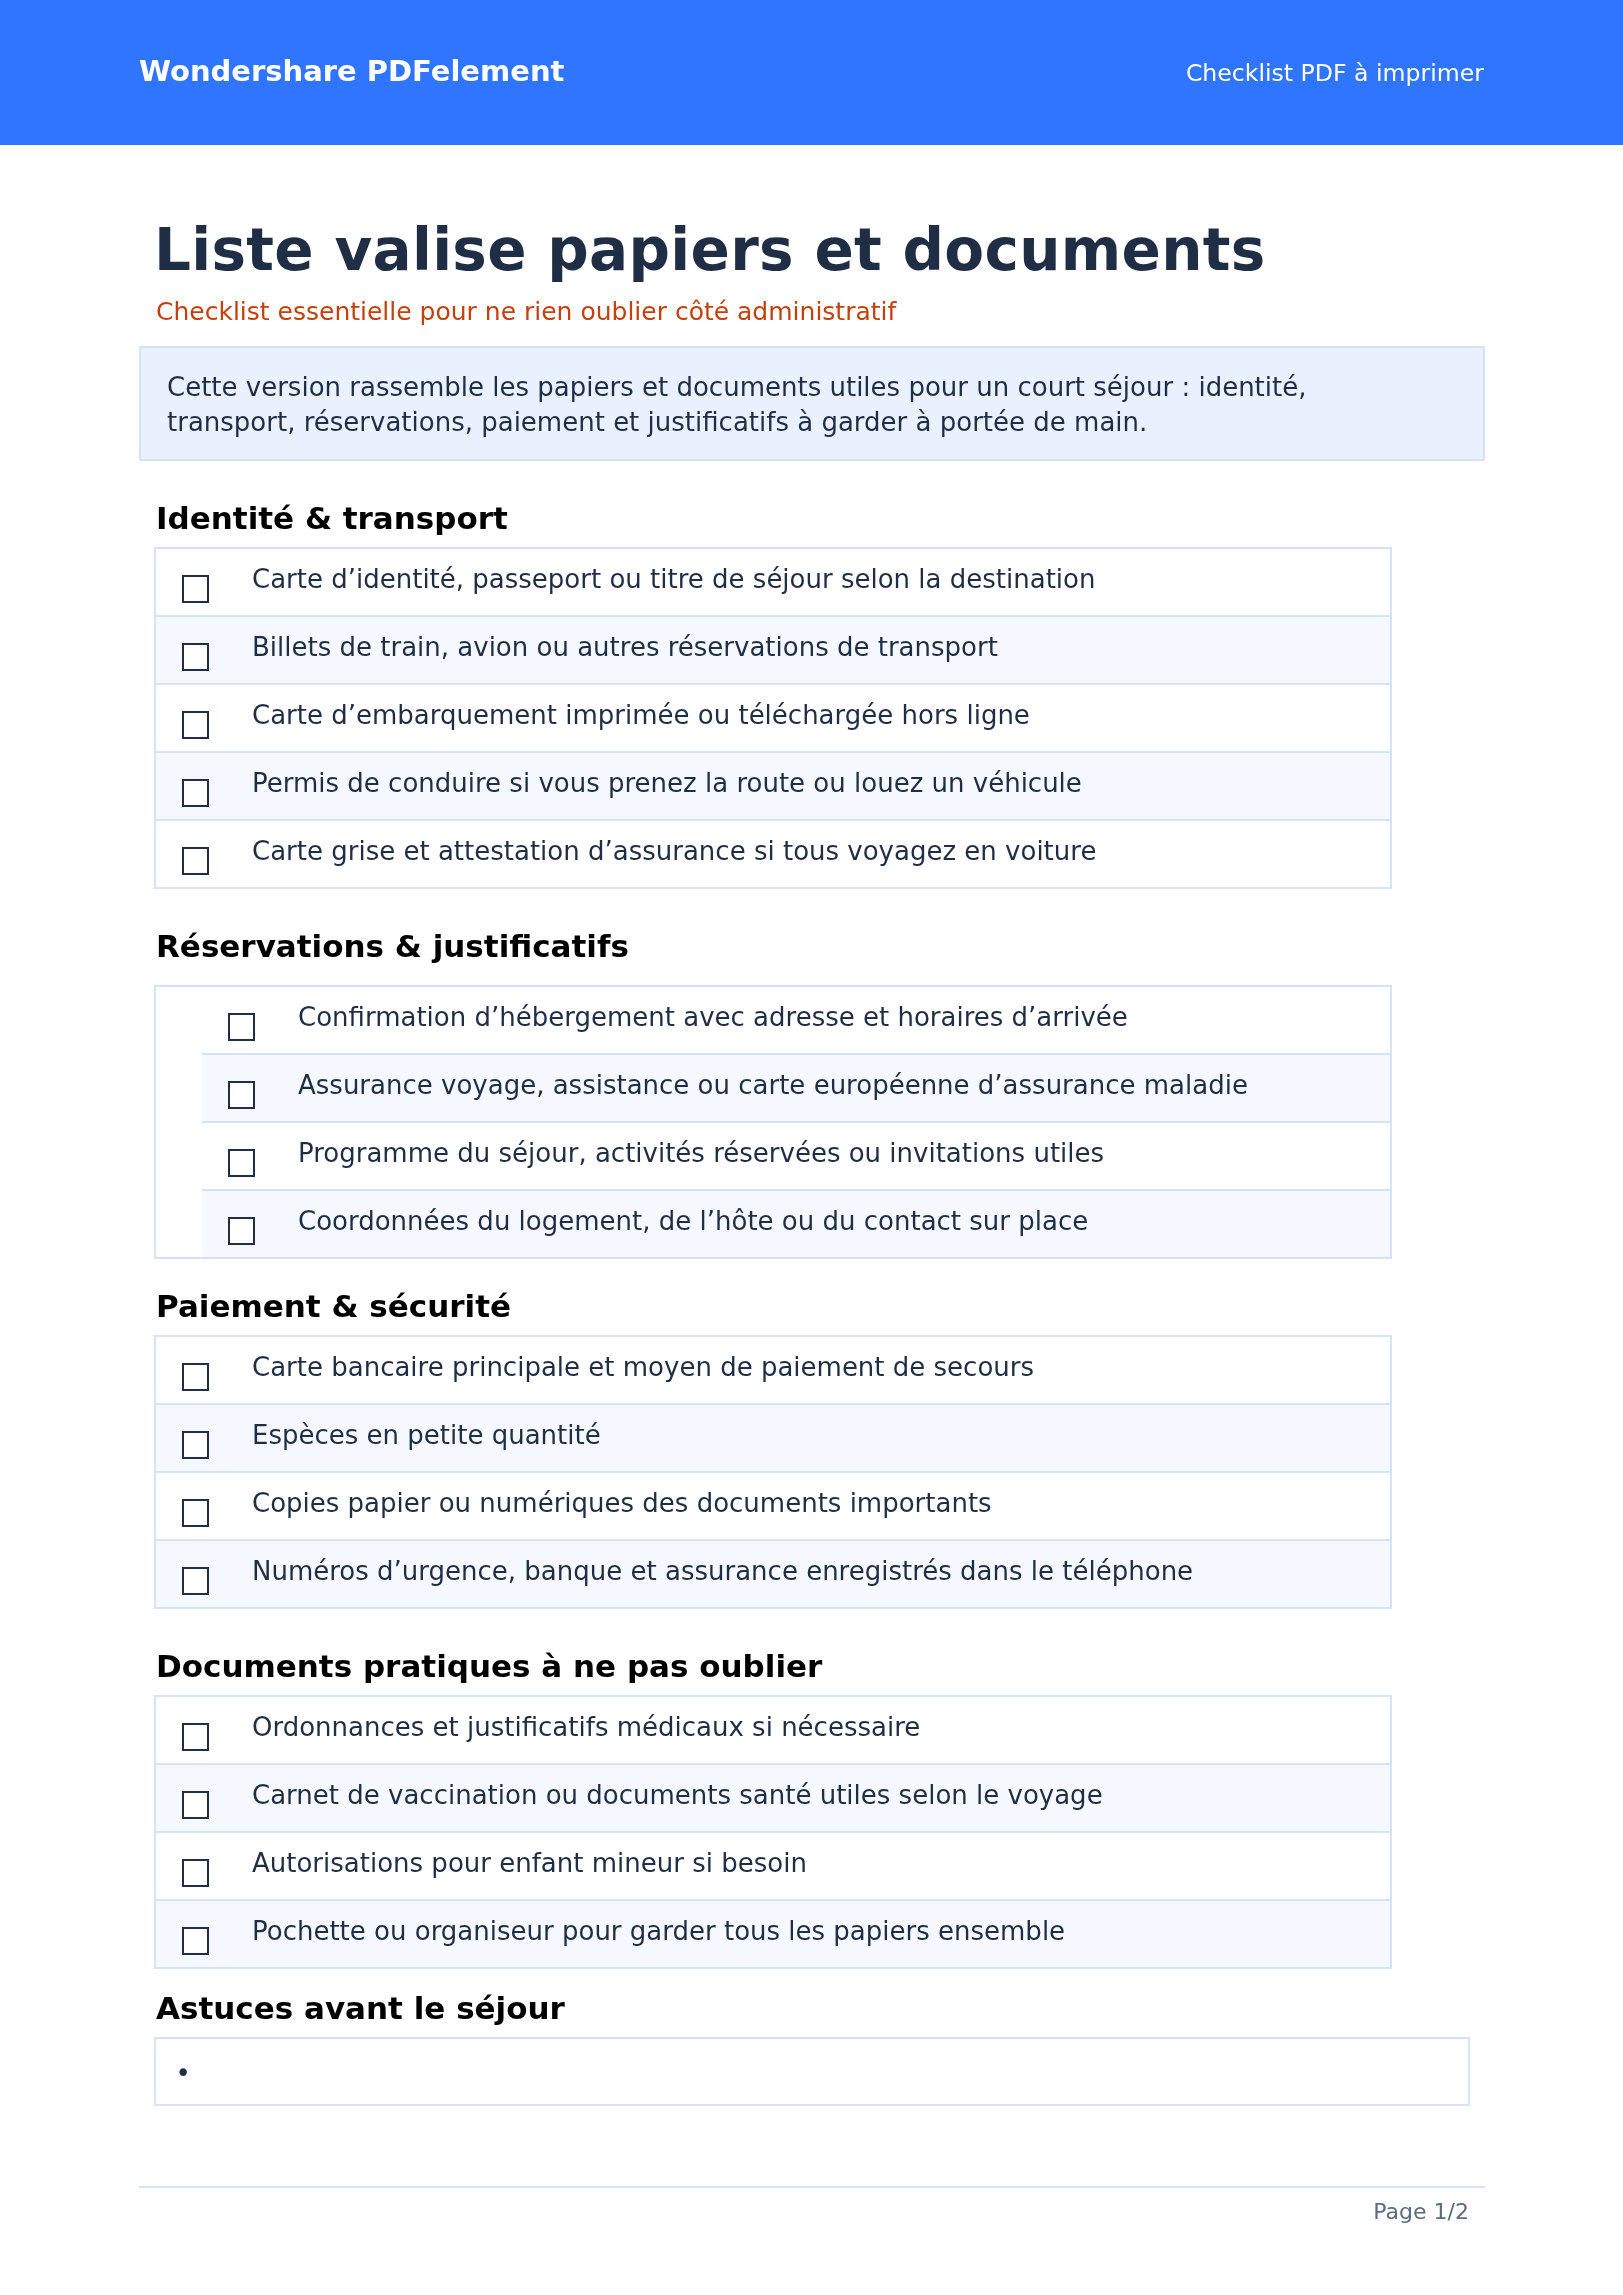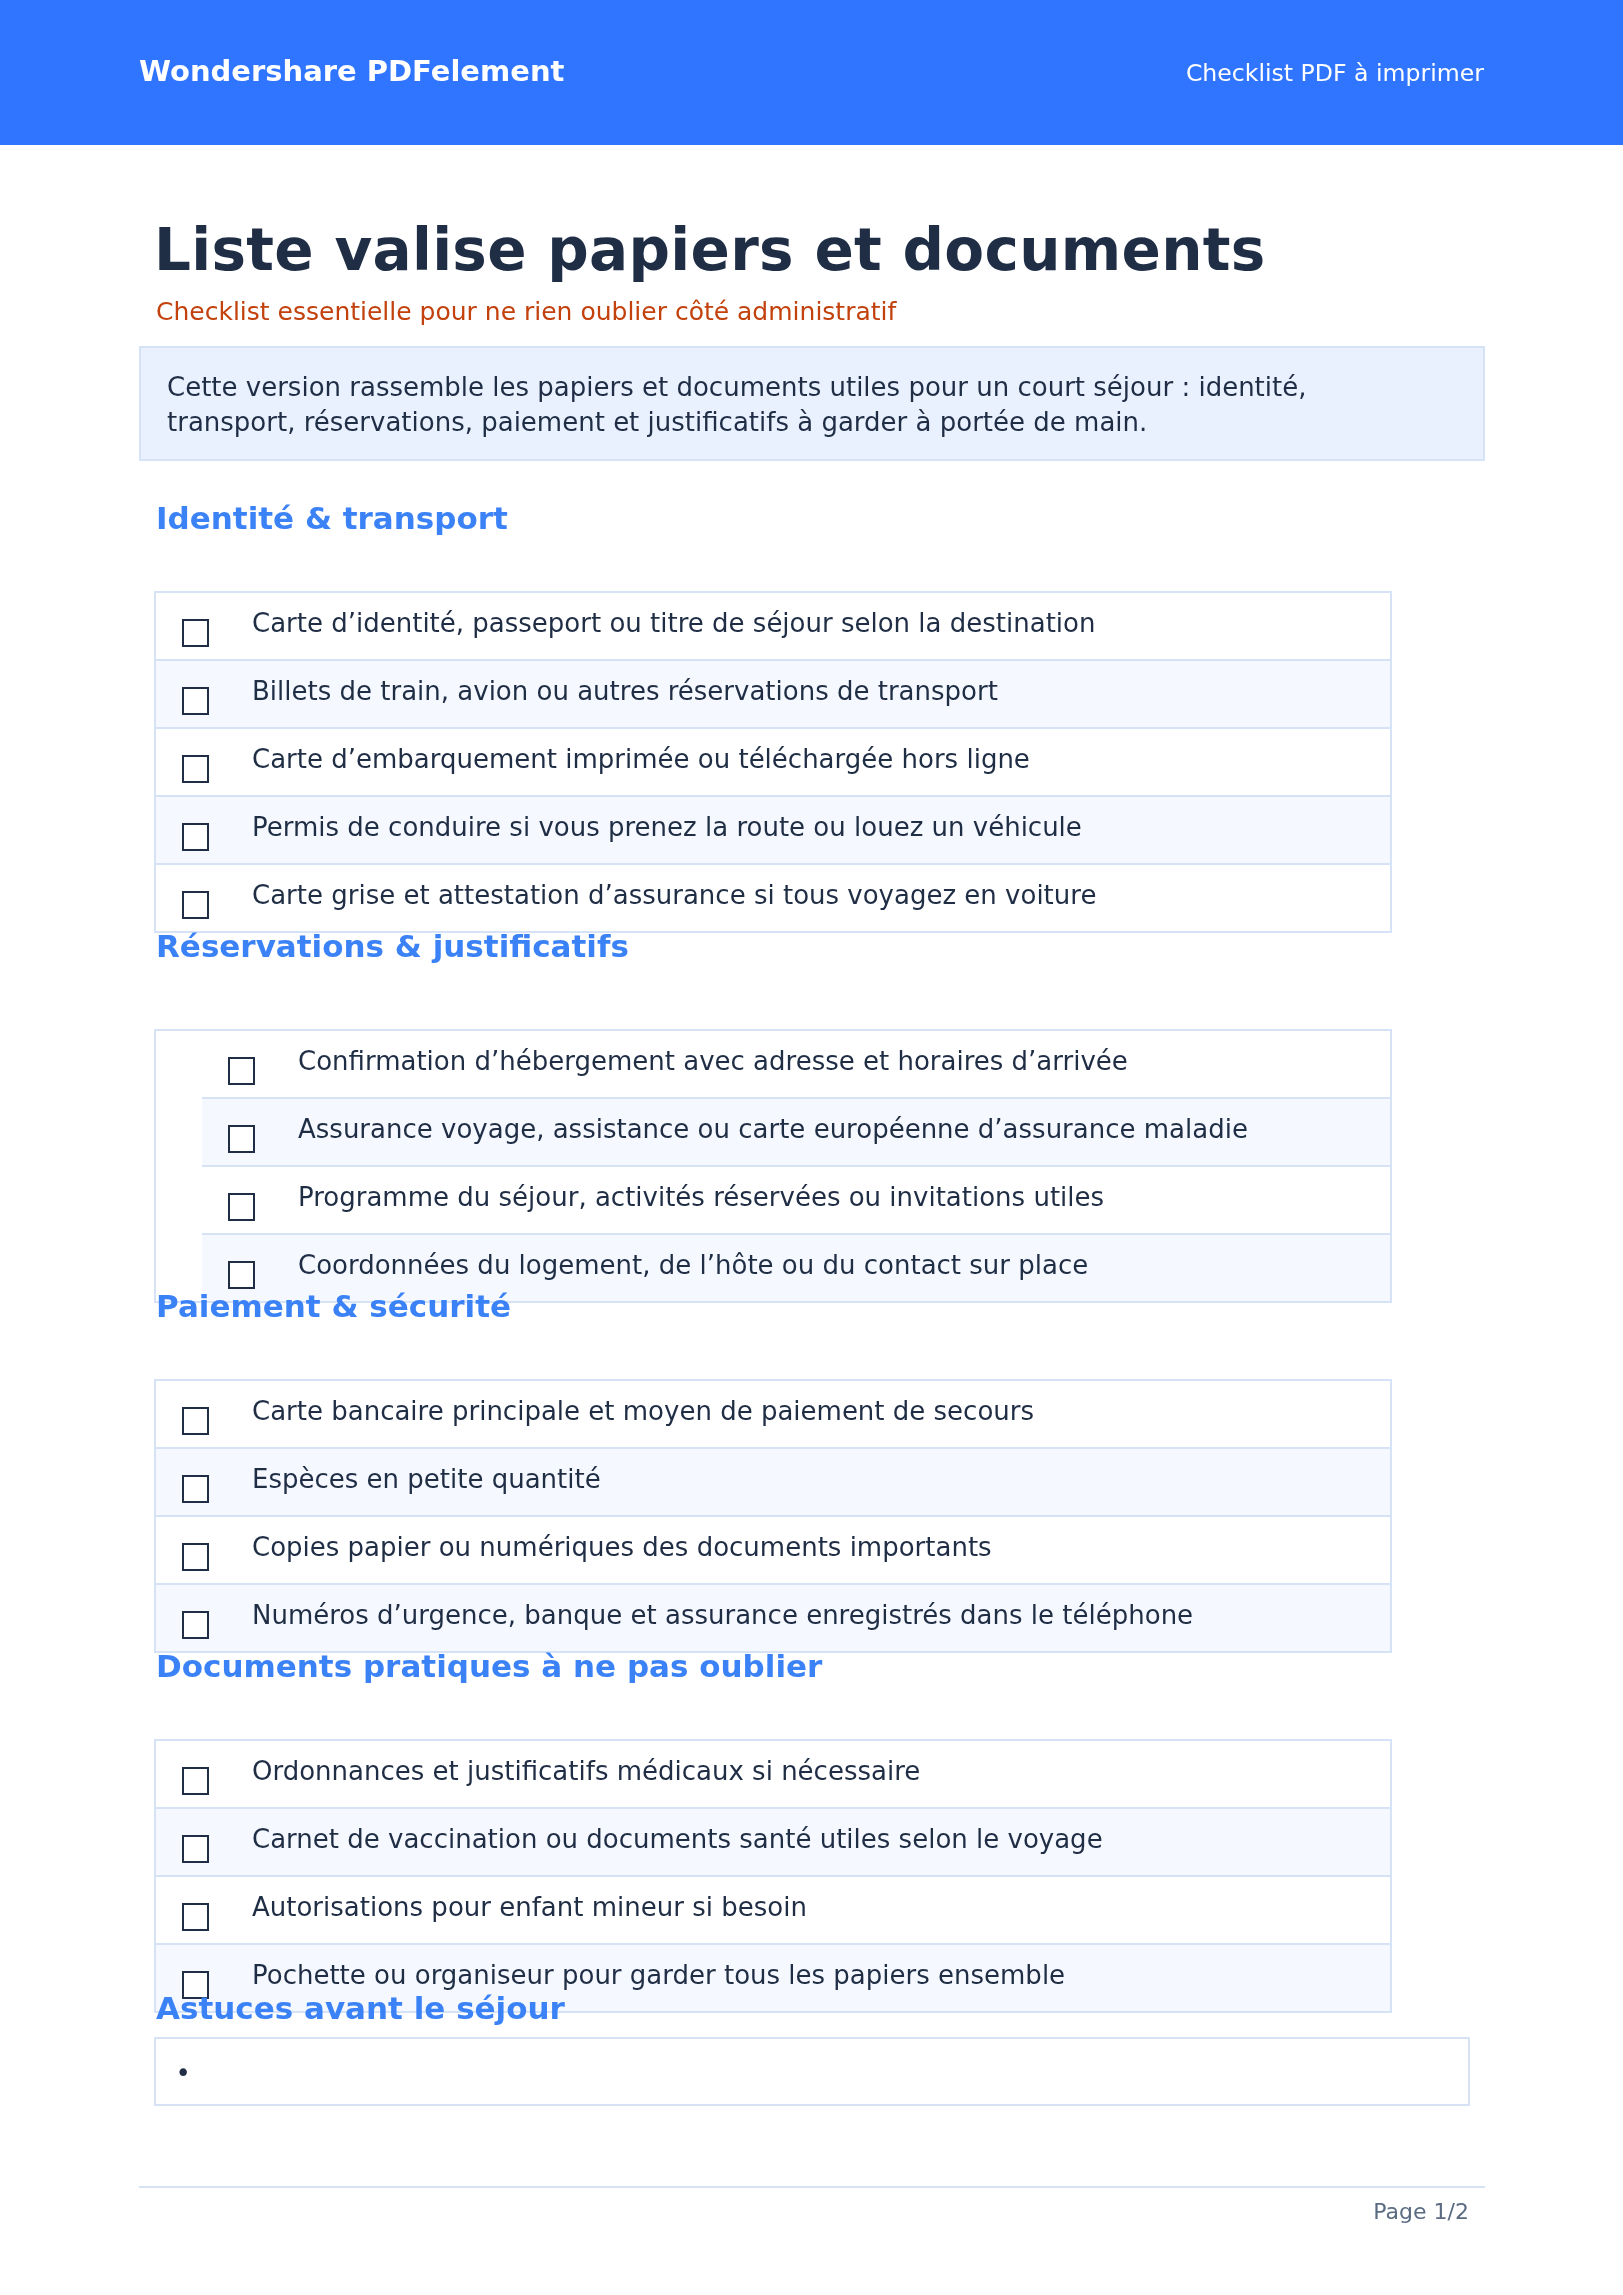--- a/index.html
+++ b/index.html
@@ -8,23 +8,23 @@
 
   .topbar { position: absolute; left: 0; top: 0; width: 1623px; height: 145px; background: #3075ff; }
   .brand { position: absolute; left: 139px; top: 54px; font-size: 29px; font-weight: bold; color: #ffffff; line-height: 34px; }
   .tagline { position: absolute; right: 139px; top: 59px; font-size: 23.6px; color: #ffffff; line-height: 29px; }
 
   .title { position: absolute; left: 154px; top: 216px; font-size: 58px; font-weight: bold; color: #1f2d45; line-height: 68px; letter-spacing: 0.3px; }
   .subtitle { position: absolute; left: 156px; top: 296px; font-size: 25px; color: #c2410c; line-height: 31px; }
 
   .intro { position: absolute; left: 139px; top: 346px; width: 1346px; height: 115px; background: #e9f1ff; border: 2px solid #d6e2f5; padding: 22px 26px 12px 26px; font-size: 26px; line-height: 35px; color: #1f2d45; }
 
-  .section-heading { position: absolute; left: 156px; font-size: 31px; font-weight: bold; color: #3b82f6; line-height: 39px; }
+  .section-heading { position: absolute; left: 156px; font-size: 31px; font-weight: bold; color: #000000; line-height: 39px; }
 
-  .checklist { position: absolute; left: 154px; width: 1238px; border: 2px solid #d6e2f5; background: #ffffff; margin-top: 44px; }
+  .checklist { position: absolute; left: 154px; width: 1238px; border: 2px solid #d6e2f5; background: #ffffff; }
   .row { height: 68px; border-top: 2px solid #d6e2f5; position: relative; display: flex; align-items: center; }
   .row:first-child { border-top: none; height: 66px; }
   .row:nth-child(even) { background: #f5f9ff; }
   .checkbox { position: absolute; left: 25.5px; top: 26px; width: 27.5px; height: 27.5px; border: 2.6px solid #1f2d45; background: #ffffff; cursor: pointer; }
   .row:first-child .checkbox { top: 26px; }
   .row-label { position: absolute; left: 96px; top: 13px; font-size: 26px; line-height: 34px; color: #1f2d45; white-space: nowrap; }
 
   .tips { position: absolute; left: 154px; top: 2037px; width: 1316px; height: 69px; border: 2px solid #d6e2f5; background: #ffffff; }
   .tip-bullet { position: absolute; left: 19.6px; top: 17px; font-size: 26px; line-height: 34px; color: #1f2d45; }
   .tip-text { position: absolute; left: 76px; top: 15.7px; font-size: 26px; line-height: 34px; color: #1f2d45; white-space: nowrap; }

